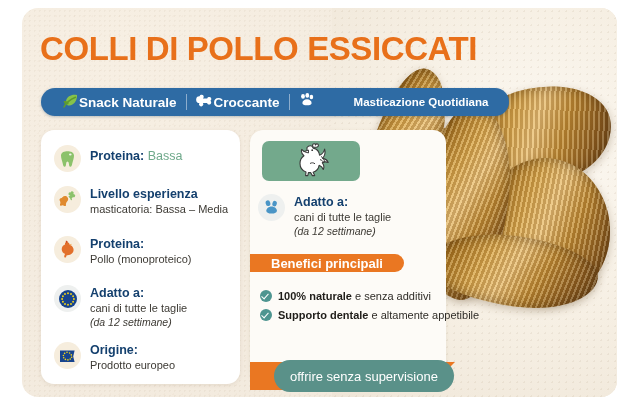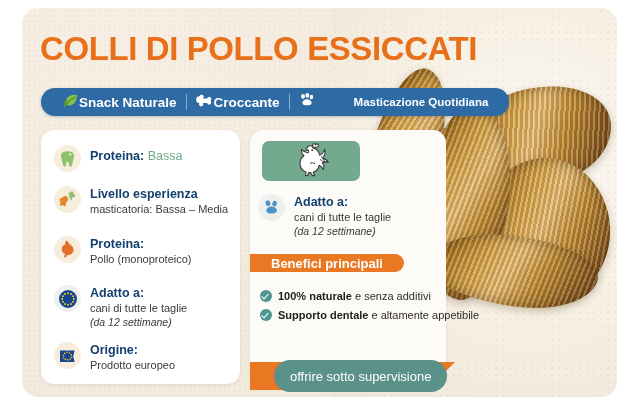--- a/index.html
+++ b/index.html
@@ -328,17 +328,17 @@
         </div>
         <div class="bitem">
           <span class="chk"></span>
           <span class="btxt"><b>Supporto dentale</b><span> e altamente appetibile</span></span>
         </div>
       </div>
     </div>
 
     <div class="footwrap">
       <div class="footorange"></div>
-      <div class="footpill">offrire sotto supervisione</div>
+      <div class="footpill">offrire senza supervisione</div>
     </div>
 
   </div>
 </div>
 
 </body></html>

